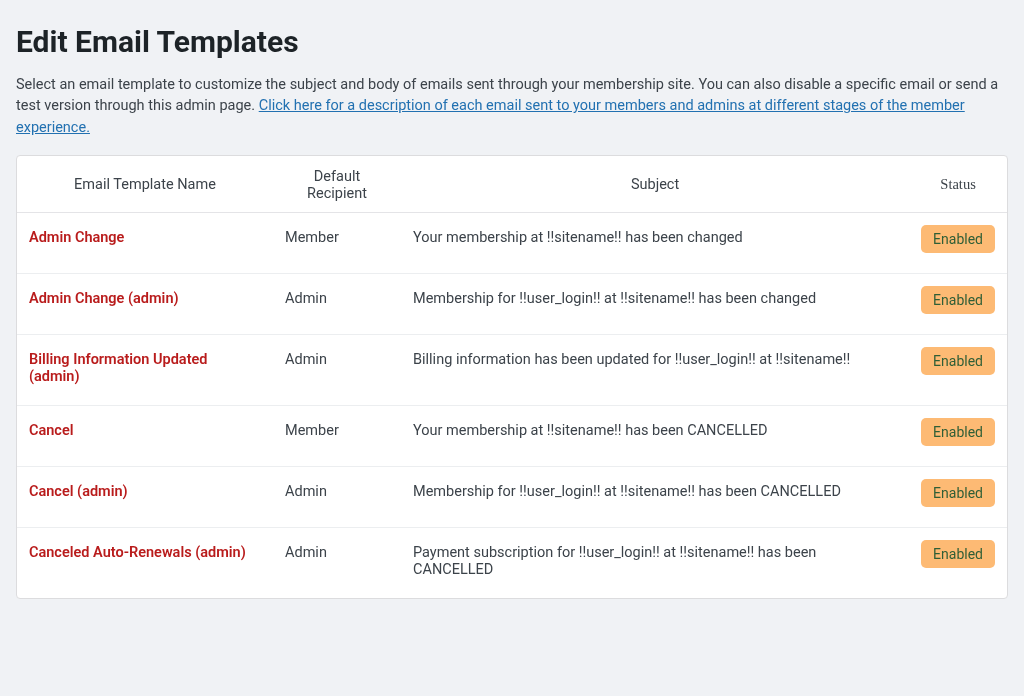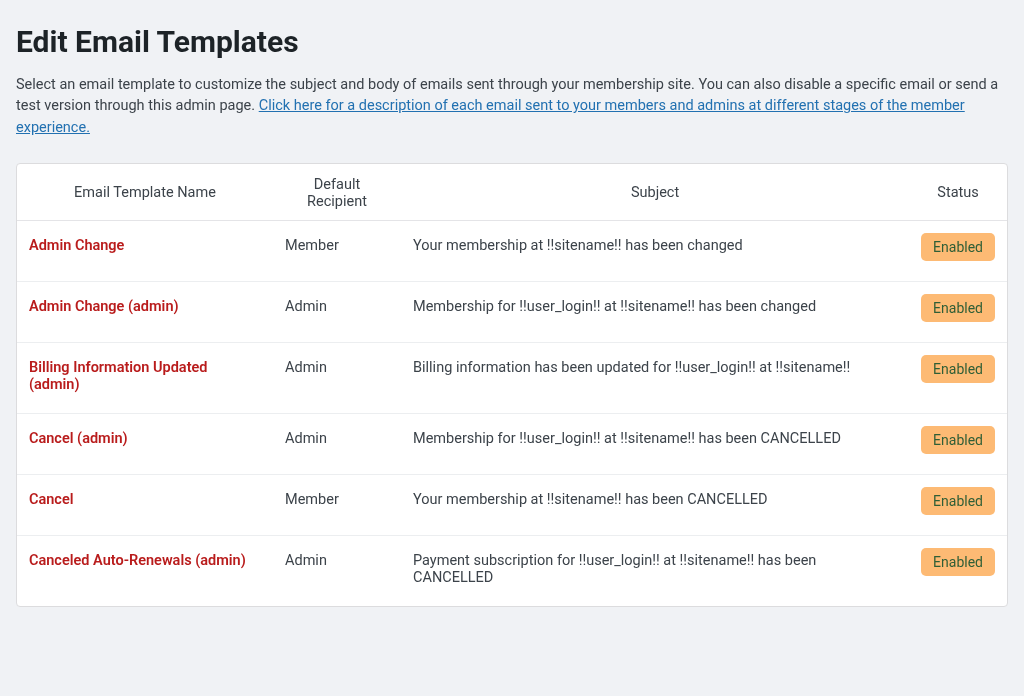--- a/index.html
+++ b/index.html
@@ -15,21 +15,21 @@
   h1 {
     font-size: 30px;
     font-weight: 700;
     margin: 8px 0 14px 0;
     color: #1d2327;
   }
   .intro {
     font-size: 14.5px;
     line-height: 1.5;
     color: #3c434a;
-    margin-bottom: 24px;
+    margin-bottom: 16px;
   }
   .intro a {
     color: #2271b1;
     text-decoration: underline;
   }
   .table-wrap {
     background: #fff;
     border: 1px solid #dcdcde;
     border-radius: 4px;
   }
@@ -69,21 +69,21 @@
     display: inline-block;
     background: #fdba74;
     color: #2f5e36;
     padding: 6px 12px;
     border-radius: 5px;
     font-size: 14px;
   }
   .col-name   { width: 256px; }
   .col-recip  { width: 128px; }
   .col-subj   { }
-  .col-status { width: 90px; }
+  .col-status { width: 90px; font-family: Liberation Serif, serif; }
 </style>
 </head>
 <body>
 
 <h1>Edit Email Templates</h1>
 
 <p class="intro">
   <span>Select an email template to customize the subject and body of emails sent through your membership site. You can also disable a specific email or send a test version through this admin page. </span>
   <a href="#">Click here for a description of each email sent to your members and admins at different stages of the member experience.</a>
 </p>
@@ -111,29 +111,29 @@
           <td>Membership for !!user_login!! at !!sitename!! has been changed</td>
           <td class="status-cell"><span class="badge">Enabled</span></td>
         </tr>
         <tr>
           <td><a class="tpl-name" href="#">Billing Information Updated (admin)</a></td>
           <td>Admin</td>
           <td>Billing information has been updated for !!user_login!! at !!sitename!!</td>
           <td class="status-cell"><span class="badge">Enabled</span></td>
         </tr>
         <tr>
+          <td><a class="tpl-name" href="#">Cancel</a></td>
+          <td>Member</td>
+          <td>Your membership at !!sitename!! has been CANCELLED</td>
+          <td class="status-cell"><span class="badge">Enabled</span></td>
+        </tr>
+        <tr>
           <td><a class="tpl-name" href="#">Cancel (admin)</a></td>
           <td>Admin</td>
           <td>Membership for !!user_login!! at !!sitename!! has been CANCELLED</td>
-          <td class="status-cell"><span class="badge">Enabled</span></td>
-        </tr>
-        <tr>
-          <td><a class="tpl-name" href="#">Cancel</a></td>
-          <td>Member</td>
-          <td>Your membership at !!sitename!! has been CANCELLED</td>
           <td class="status-cell"><span class="badge">Enabled</span></td>
         </tr>
         <tr>
           <td><a class="tpl-name" href="#">Canceled Auto-Renewals (admin)</a></td>
           <td>Admin</td>
           <td>Payment subscription for !!user_login!! at !!sitename!! has been CANCELLED</td>
           <td class="status-cell"><span class="badge">Enabled</span></td>
         </tr>
       </tbody>
   </table>

